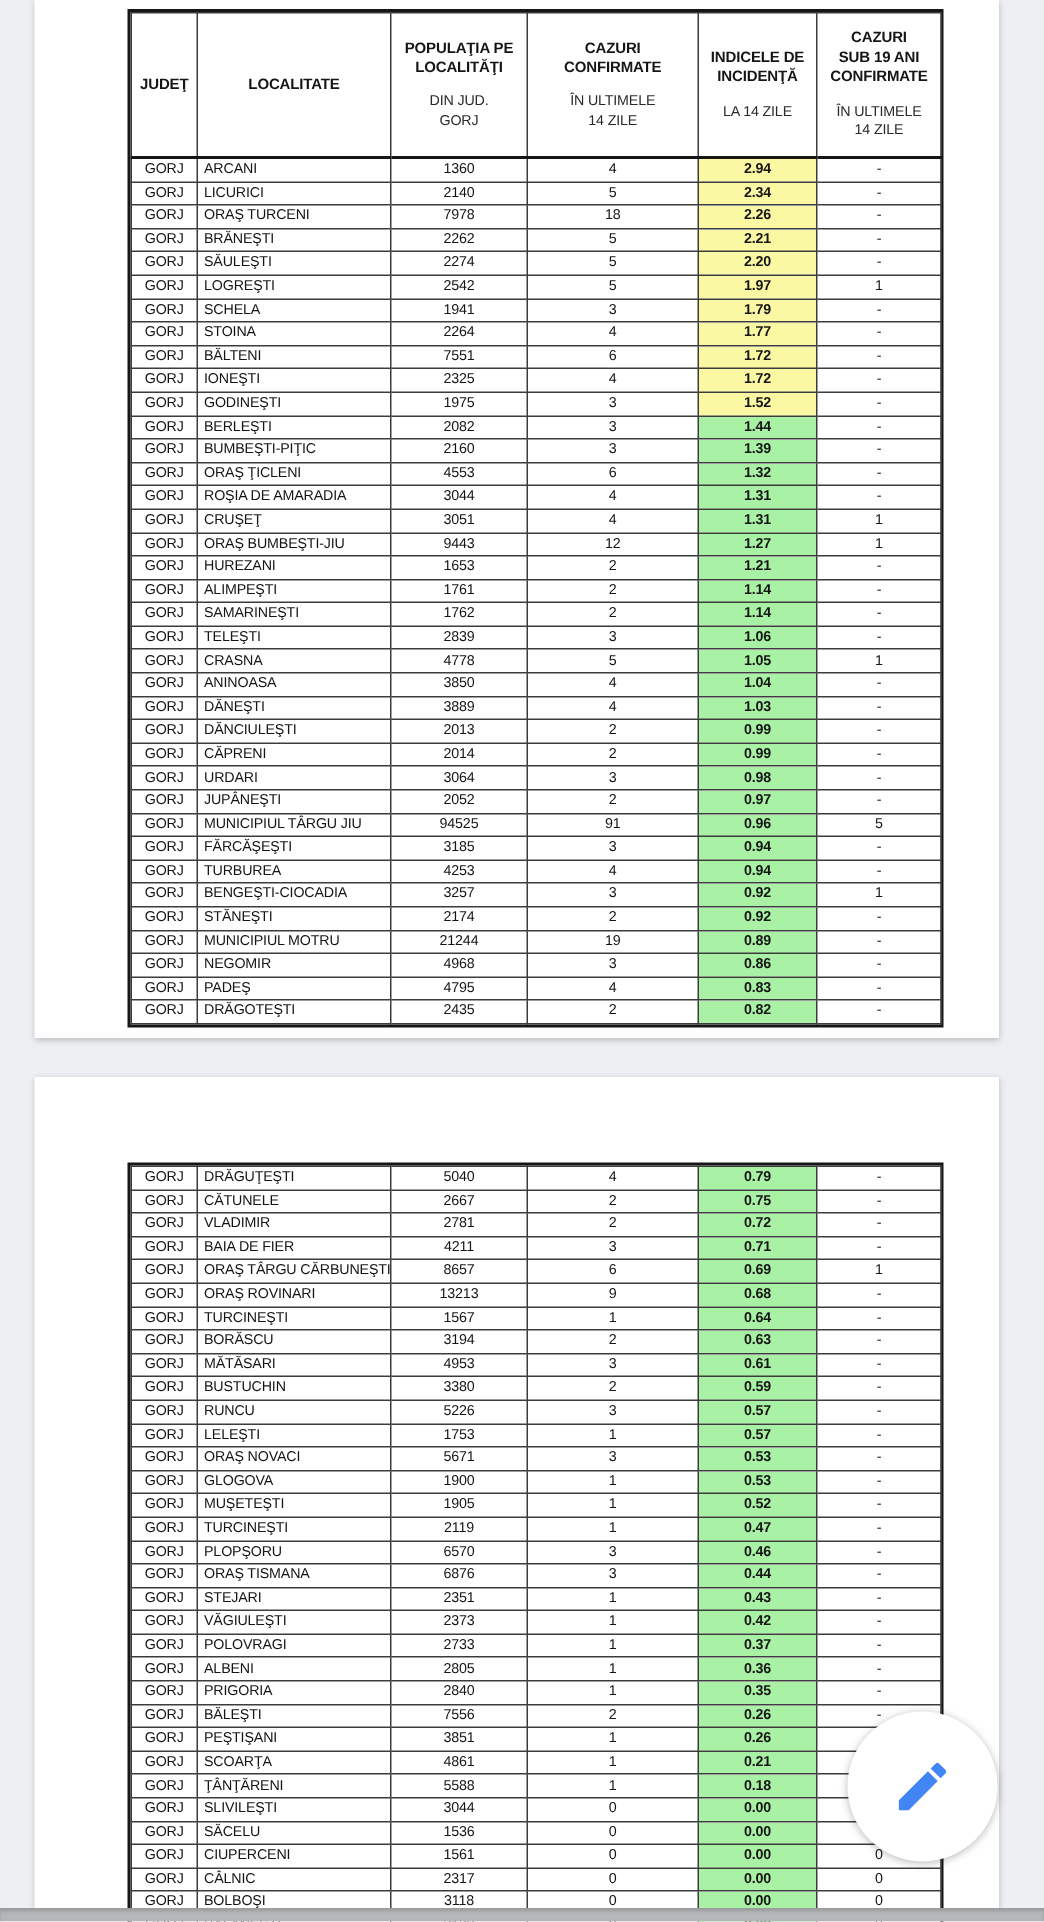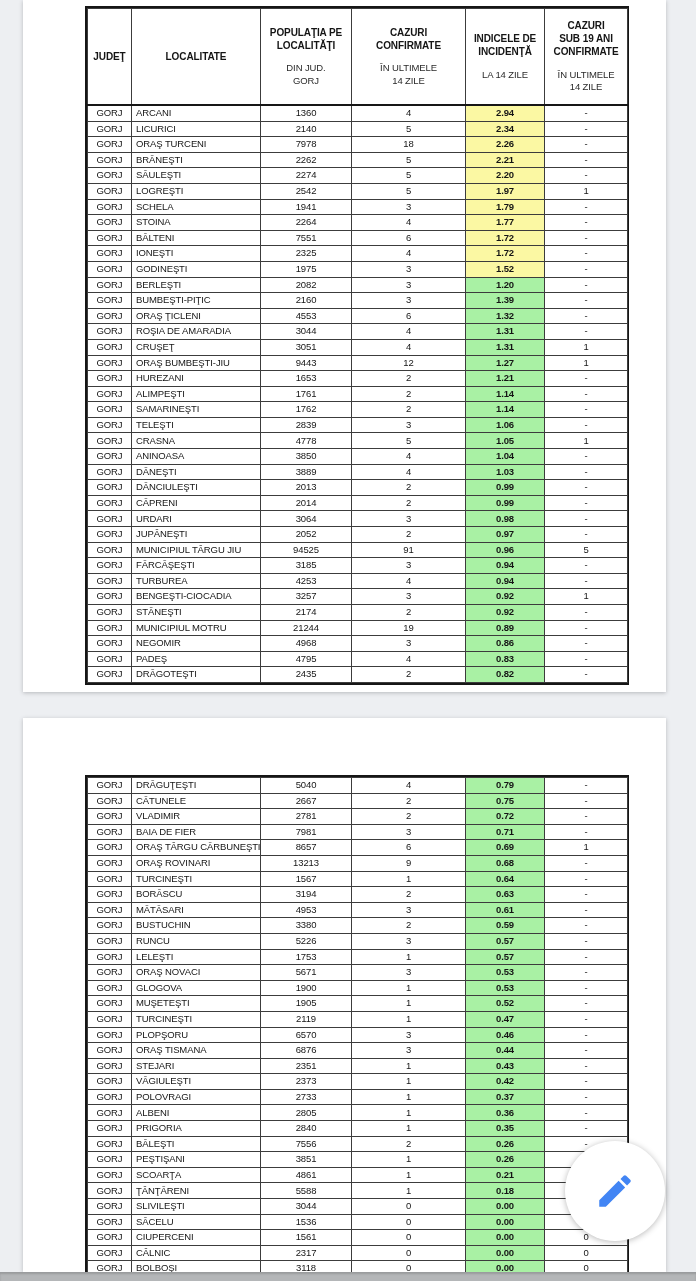--- a/index.html
+++ b/index.html
@@ -186,21 +186,21 @@
               <td class="c-populatie">1975</td>
               <td class="c-cazuri">3</td>
               <td class="c-incidenta hl-yellow">1.52</td>
               <td class="c-sub19">-</td>
             </tr>
             <tr>
               <td class="c-judet">GORJ</td>
               <td class="c-localitate">BERLEŞTI</td>
               <td class="c-populatie">2082</td>
               <td class="c-cazuri">3</td>
-              <td class="c-incidenta hl-green">1.20</td>
+              <td class="c-incidenta hl-green">1.44</td>
               <td class="c-sub19">-</td>
             </tr>
             <tr>
               <td class="c-judet">GORJ</td>
               <td class="c-localitate">BUMBEŞTI-PIŢIC</td>
               <td class="c-populatie">2160</td>
               <td class="c-cazuri">3</td>
               <td class="c-incidenta hl-green">1.39</td>
               <td class="c-sub19">-</td>
             </tr>
@@ -433,21 +433,21 @@
               <td class="c-judet">GORJ</td>
               <td class="c-localitate">VLADIMIR</td>
               <td class="c-populatie">2781</td>
               <td class="c-cazuri">2</td>
               <td class="c-incidenta hl-green">0.72</td>
               <td class="c-sub19">-</td>
             </tr>
             <tr>
               <td class="c-judet">GORJ</td>
               <td class="c-localitate">BAIA DE FIER</td>
-              <td class="c-populatie">7981</td>
+              <td class="c-populatie">4211</td>
               <td class="c-cazuri">3</td>
               <td class="c-incidenta hl-green">0.71</td>
               <td class="c-sub19">-</td>
             </tr>
             <tr>
               <td class="c-judet">GORJ</td>
               <td class="c-localitate">ORAŞ TÂRGU CĂRBUNEŞTI</td>
               <td class="c-populatie">8657</td>
               <td class="c-cazuri">6</td>
               <td class="c-incidenta hl-green">0.69</td>

